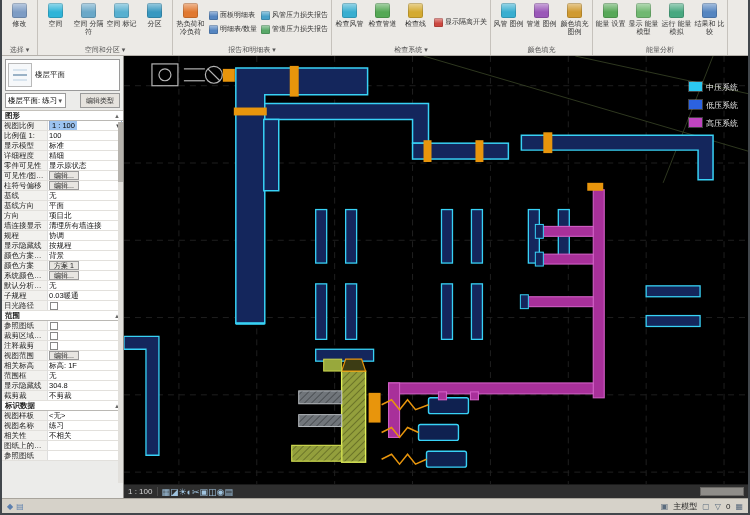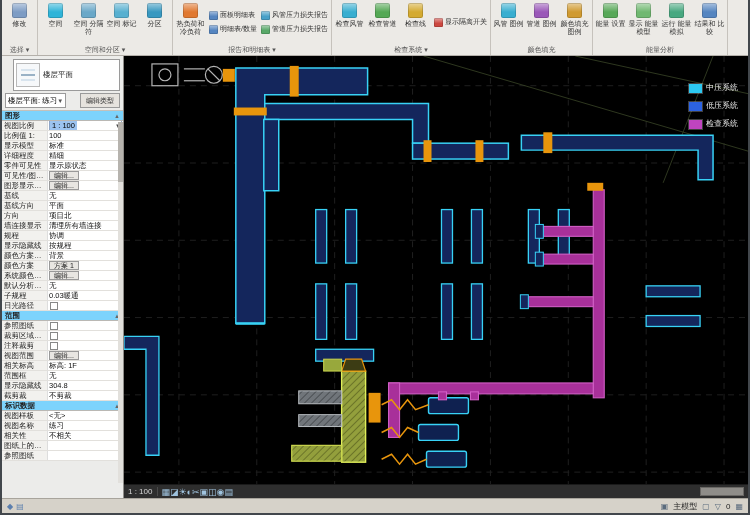--- a/index.html
+++ b/index.html
@@ -20,32 +20,32 @@
   .rbtn-small{display:flex;align-items:center;height:13px;padding:0 2px;gap:2px}
   .ricon-s{width:9px;height:9px;border-radius:1px;flex:none;background-image:linear-gradient(to bottom,rgba(255,255,255,.5),rgba(255,255,255,0) 60%);box-shadow:0 0 0 1px rgba(0,0,0,.15) inset}
   .rlabel-s{white-space:nowrap;font-size:7px;color:#333}
 
   
   .main{flex:1;display:flex;min-height:0;background:#b9b6b0}
 
   
   .props{width:122px;flex:none;background:#ececea;border-right:1px solid #8f8d89;display:flex;flex-direction:column;font-size:7.5px;position:relative}
   .props-title{height:13px;line-height:13px;background:#dfdcd6;border-bottom:1px solid #bcb9b3;padding-left:4px;color:#222}
-  .type-selector{height:32px;margin:3px 3px 2px 11px;background:#fff;border:1px solid #9a9a9a;display:flex;align-items:center;gap:3px;padding:2px}
+  .type-selector{height:32px;margin:3px 3px 2px 3px;background:#fff;border:1px solid #9a9a9a;display:flex;align-items:center;gap:3px;padding:2px}
   .ts-thumb{width:24px;height:24px;border:1px solid #b9b9b9;background:
     linear-gradient(#d8e4ee,#d8e4ee) 4px 5px/14px 2px no-repeat,
     linear-gradient(#9ab2c6,#9ab2c6) 4px 10px/14px 2px no-repeat,
     linear-gradient(#d8e4ee,#d8e4ee) 4px 15px/14px 2px no-repeat,#f6f8fa}
   .ts-label{color:#222}
   .inst-row{height:15px;display:flex;gap:14px;margin:0 3px 2px 3px}
   .inst-combo{flex:1;background:#fff;border:1px solid #9a9a9a;display:flex;align-items:center;justify-content:space-between;padding:0 2px;overflow:hidden;white-space:nowrap}
   .combo-arrow{color:#555;font-size:6px}
   .edit-type{flex:none;width:40px;background:#e6e3de;border:1px solid #9a9a9a;font-size:7px;color:#333}
   .prop-grid{flex:1;overflow:hidden;background:#ececea;border-top:1px solid #c4c1bb}
-  .prow-header{height:10px;line-height:10px;background:#7dd3fc;border-bottom:1px solid #bab8b4;display:flex;justify-content:space-between;padding:0 3px;color:#222;font-weight:bold}
+  .prow-header{height:10px;line-height:10px;background:#ffffff;border-bottom:1px solid #bab8b4;display:flex;justify-content:space-between;padding:0 3px;color:#222;font-weight:bold}
   .hdr-caret{color:#666;font-size:6px}
   .prow-body{height:10px;display:flex;border-bottom:1px solid #e2e0dc;background:#fff}
   .plabel{width:46px;flex:none;padding:0 2px;background:#f2f1ee;border-right:1px solid #ddd;overflow:hidden;white-space:nowrap;text-overflow:ellipsis;line-height:10px;color:#222}
   .pvalue{flex:1;display:flex;align-items:center;padding:0 1px;overflow:hidden;white-space:nowrap;line-height:10px}
   .pv-text{overflow:hidden;text-overflow:ellipsis;color:#111}
   .pv-combo{flex:1;display:flex;justify-content:space-between;align-items:center;border:1px solid #8fa6c8}
   .pv-combo i{font-style:normal;background:#9cc3f0;padding:0 2px}
   .pv-combo b{font-size:6px;color:#444;font-weight:normal}
   .pv-btn{font-size:7px;height:9px;line-height:8px;padding:0 4px;background:#e8e6e2;border:1px solid #999;color:#222}
   .pv-check{width:8px;height:8px;border:1px solid #888;background:#fff;margin-left:1px}
@@ -53,21 +53,21 @@
   .pf-help{color:#333}
   .pf-apply{width:34px;height:11px;font-size:7px;line-height:9px;background:#eceae6;border:1px solid #a5a29c;color:#777}
   .props-scrollbar{position:absolute;right:0;top:66px;bottom:15px;width:5px;background:#e2e0dc}
   .props-thumb{width:5px;height:60px;background:#b6b3ae}
 
   
   .canvas{flex:1;min-width:0;display:flex;flex-direction:column}
   .draw{flex:1;position:relative;background:#000;overflow:hidden}
   .draw svg{position:absolute;inset:0;width:100%;height:100%}
   .legend{position:absolute;top:26px;right:10px;display:flex;flex-direction:column;gap:7px}
-  .legend-row{display:flex;align-items:flex-end;gap:4px}
+  .legend-row{display:flex;align-items:flex-start;gap:4px}
   .legend-swatch{width:13px;height:9px;flex:none;box-shadow:0 0 0 1px rgba(255,255,255,.25)}
   .legend-label{color:#e8e8e8;font-size:8px;white-space:nowrap}
   .view-bar{height:14px;flex:none;background:#2e2e2e;border-top:1px solid #1a1a1a;display:flex;align-items:center;padding:0 4px;gap:3px}
   .vb-scale{color:#d6d6d6;font-size:8px;padding-right:5px;border-right:1px solid #4a4a4a}
   .vb-icon{color:#9fc3de;font-size:9px;line-height:14px;cursor:default}
   .vb-spacer{flex:1}
   .vb-corner{width:44px;height:9px;background:#8f8d89;border:1px solid #6a6865}
 
   
   .status-bar{height:15px;flex:none;background:#d6d2c9;border-top:1px solid #a8a49c;display:flex;align-items:center;gap:4px;padding:0 5px;font-size:8px;color:#222}
@@ -382,21 +382,21 @@
 
                 <button class="pv-btn">编辑...</button>
 
               </span>
             </div>
           </div>
 
           <div>
 
             <div class="prow-body">
-              <span class="plabel">图形显示选项</span>
+              <span class="plabel">柱符号偏移</span>
               <span class="pvalue">
 
                 <button class="pv-btn">编辑...</button>
 
               </span>
             </div>
           </div>
 
           <div>
 
@@ -830,21 +830,21 @@
               <span class="legend-label">中压系统</span>
             </div>
 
             <div class="legend-row">
               <span class="legend-swatch" style="background-color: rgb(44, 98, 224);"></span>
               <span class="legend-label">低压系统</span>
             </div>
 
             <div class="legend-row">
               <span class="legend-swatch" style="background-color: rgb(192, 68, 192);"></span>
-              <span class="legend-label">检查系统</span>
+              <span class="legend-label">高压系统</span>
             </div>
           </div>
       </div>
 
       <div class="view-bar">
         <span class="vb-scale">1 : 100</span>
         <span style="display:flex">
 
             <span class="vb-icon" title="detail-level-icon">▦</span>
 

